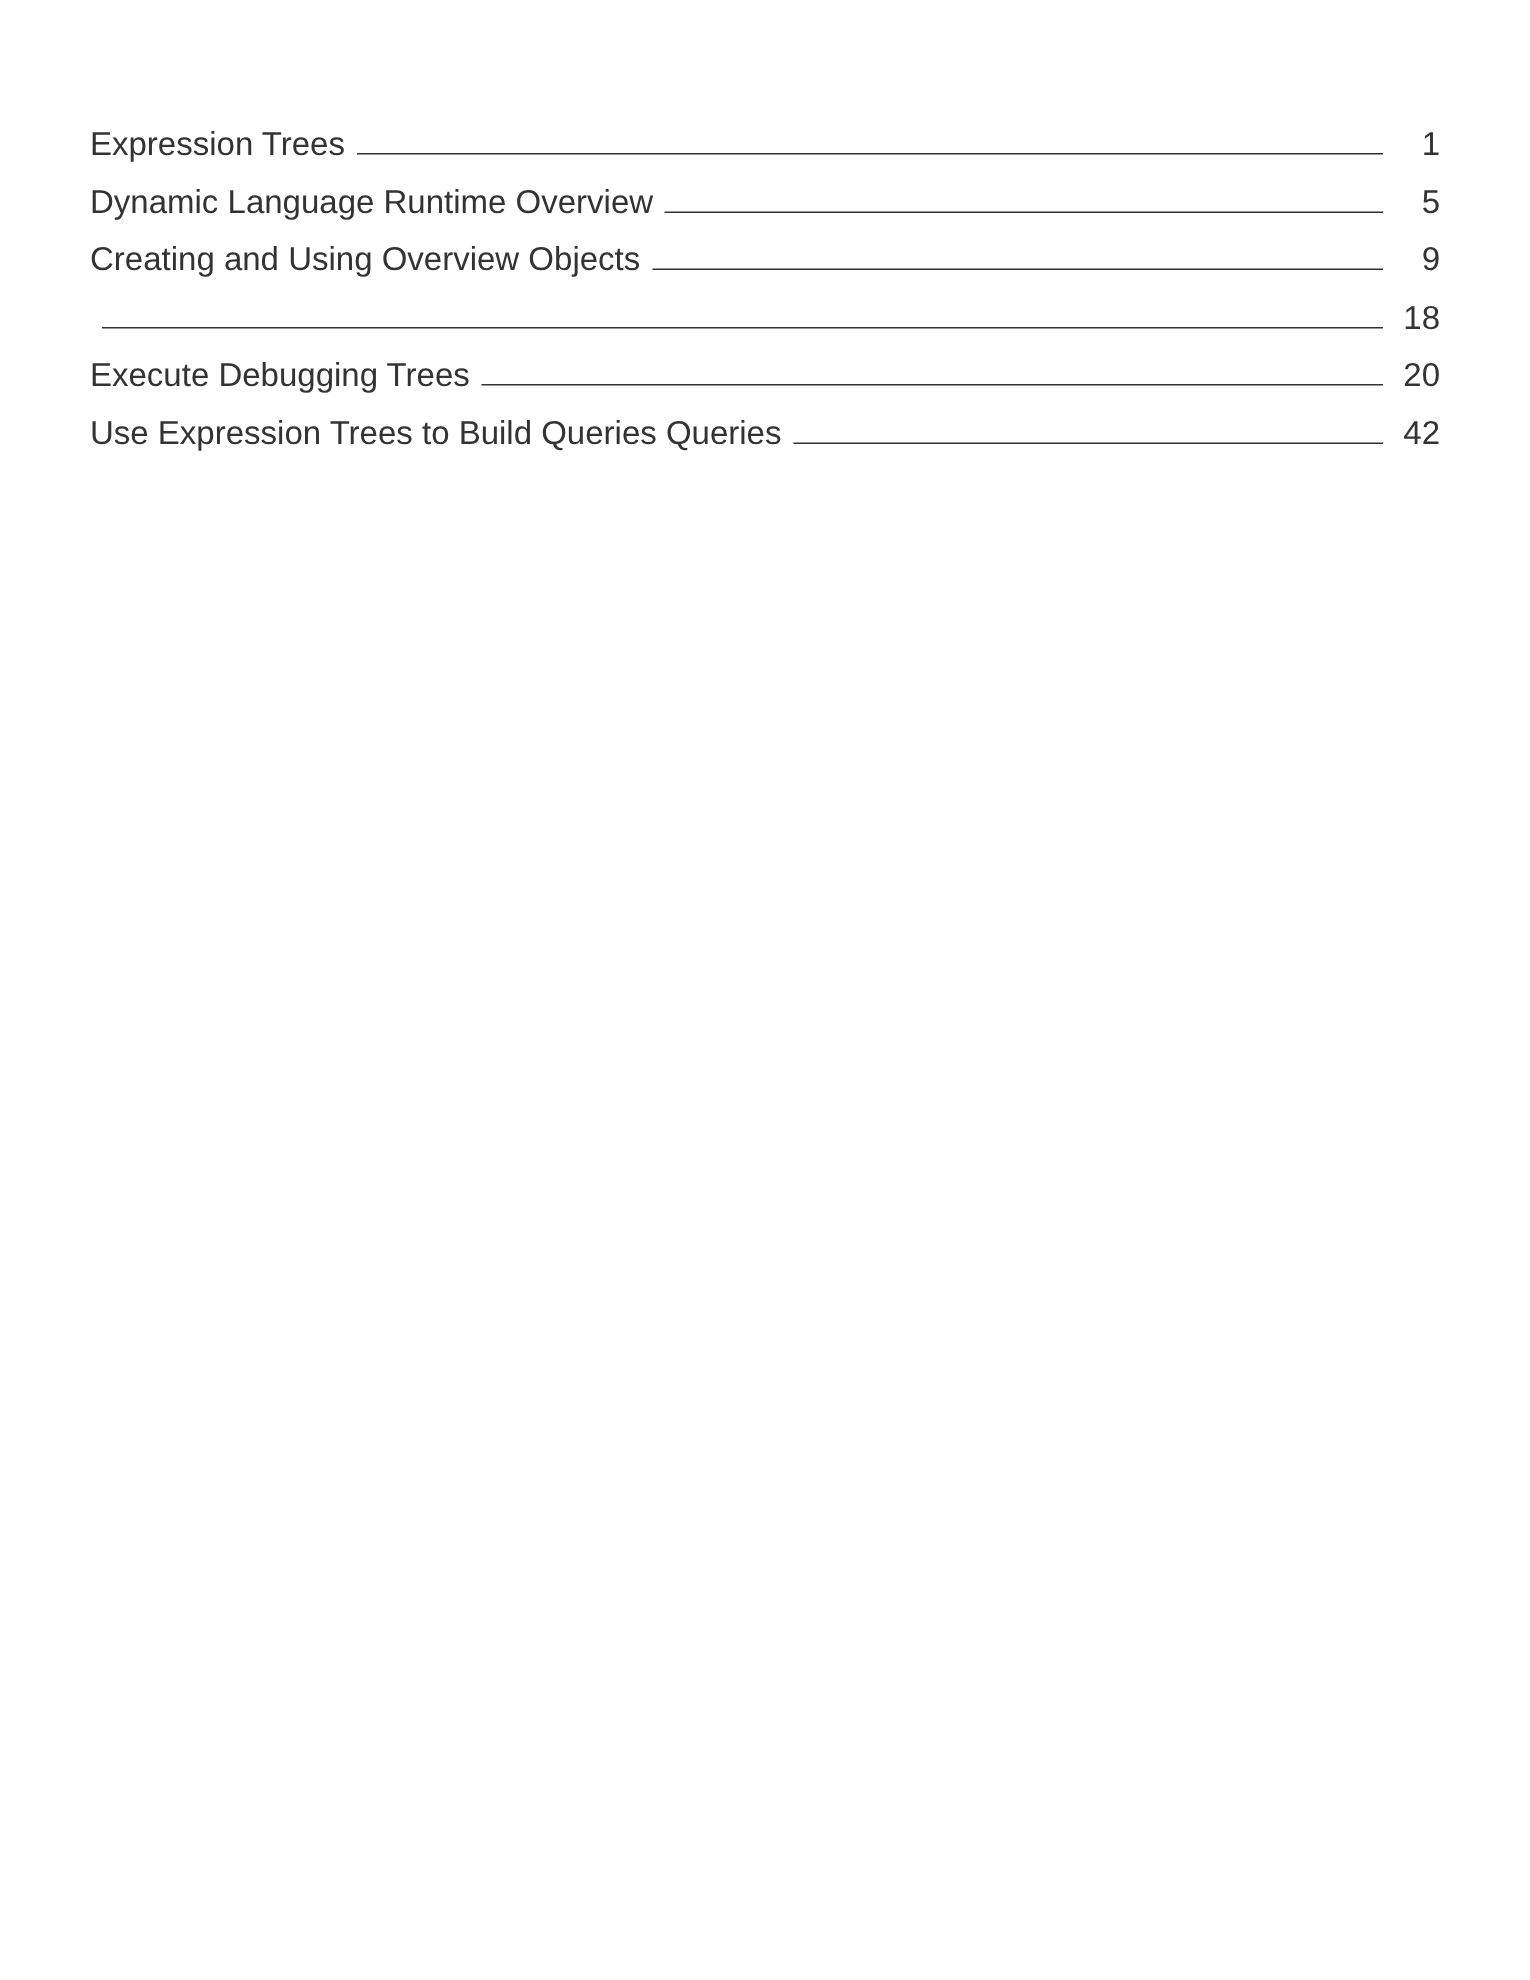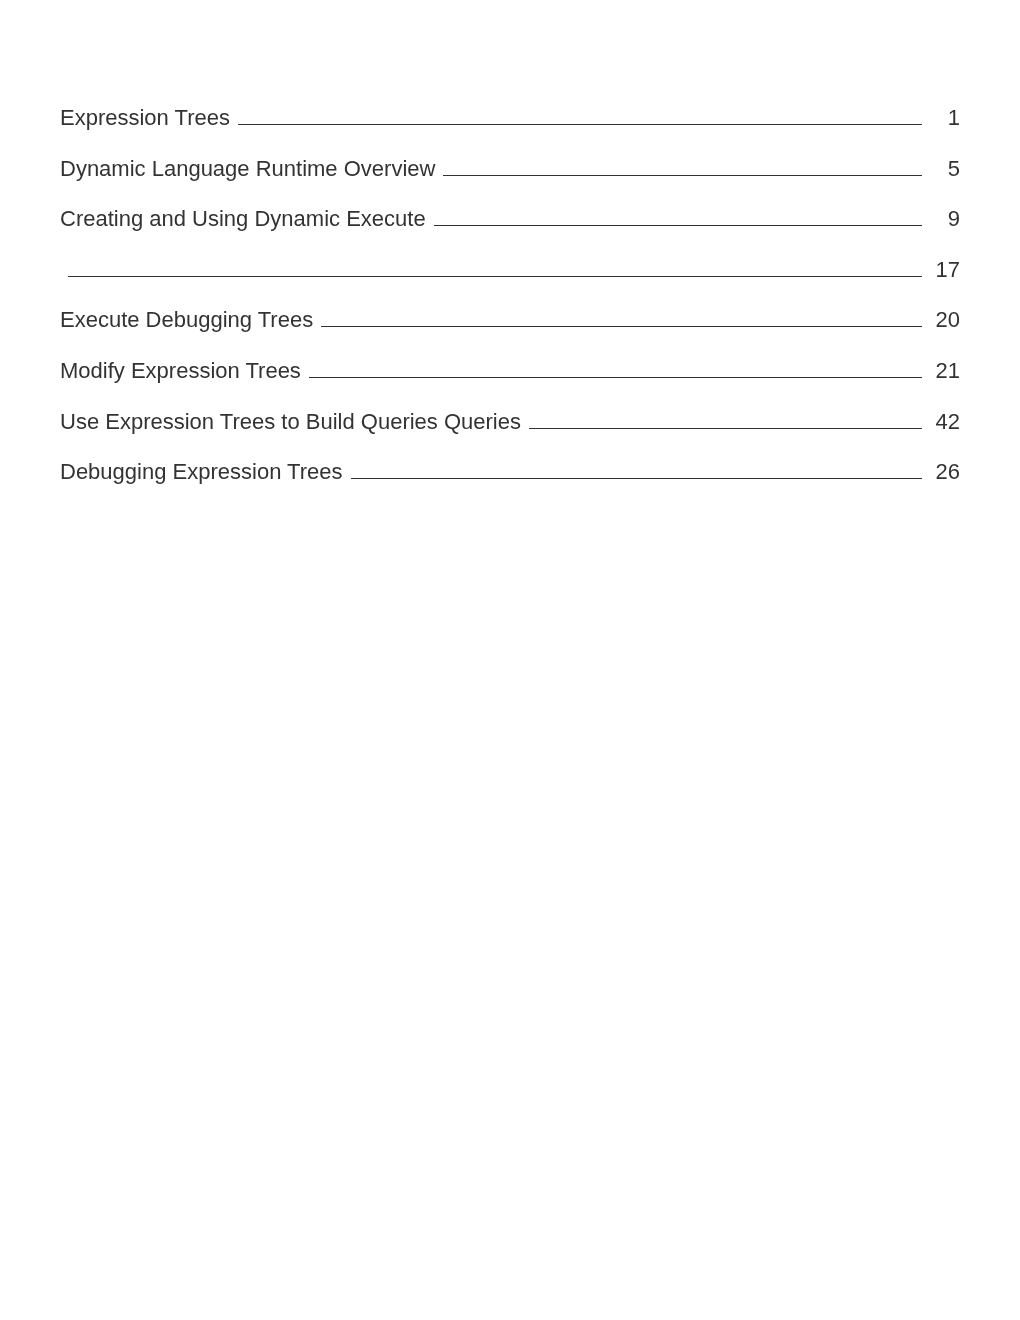--- a/index.html
+++ b/index.html
@@ -17,21 +17,20 @@
     }
     .toc {
       width: 100%;
     }
     .toc-row {
       display: flex;
       align-items: baseline;
       margin-bottom: 10px;
       font-size: 22px;
       line-height: 1.3;
-      margin-top: 22px;
     }
     .toc-title {
       white-space: nowrap;
       color: #333333;
     }
     .toc-leader {
       flex: 1;
       border-bottom: 1.5px solid #333333;
       margin: 0 8px 4px 8px;
       min-width: 20px;
@@ -51,41 +50,31 @@
     <span class="toc-title">Expression Trees</span>
     <span class="toc-leader"></span>
     <span class="toc-page">1</span>
   </div>
   <div class="toc-row">
     <span class="toc-title">Dynamic Language Runtime Overview</span>
     <span class="toc-leader"></span>
     <span class="toc-page">5</span>
   </div>
   <div class="toc-row">
-    <span class="toc-title">Creating and Using Dynamic Execute</span>
+    <span class="toc-title">Creating and Using Overview Objects</span>
     <span class="toc-leader"></span>
     <span class="toc-page">9</span>
   </div>
   <div class="toc-row">
     <span class="toc-leader"></span>
-    <span class="toc-page">17</span>
+    <span class="toc-page">18</span>
   </div>
   <div class="toc-row">
     <span class="toc-title">Execute Debugging Trees</span>
     <span class="toc-leader"></span>
     <span class="toc-page">20</span>
   </div>
   <div class="toc-row">
-    <span class="toc-title">Modify Expression Trees</span>
-    <span class="toc-leader"></span>
-    <span class="toc-page">21</span>
-  </div>
-  <div class="toc-row">
     <span class="toc-title">Use Expression Trees to Build Queries Queries</span>
     <span class="toc-leader"></span>
     <span class="toc-page">42</span>
   </div>
-  <div class="toc-row">
-    <span class="toc-title">Debugging Expression Trees</span>
-    <span class="toc-leader"></span>
-    <span class="toc-page">26</span>
-  </div>
 </div>
 
 </body></html>

